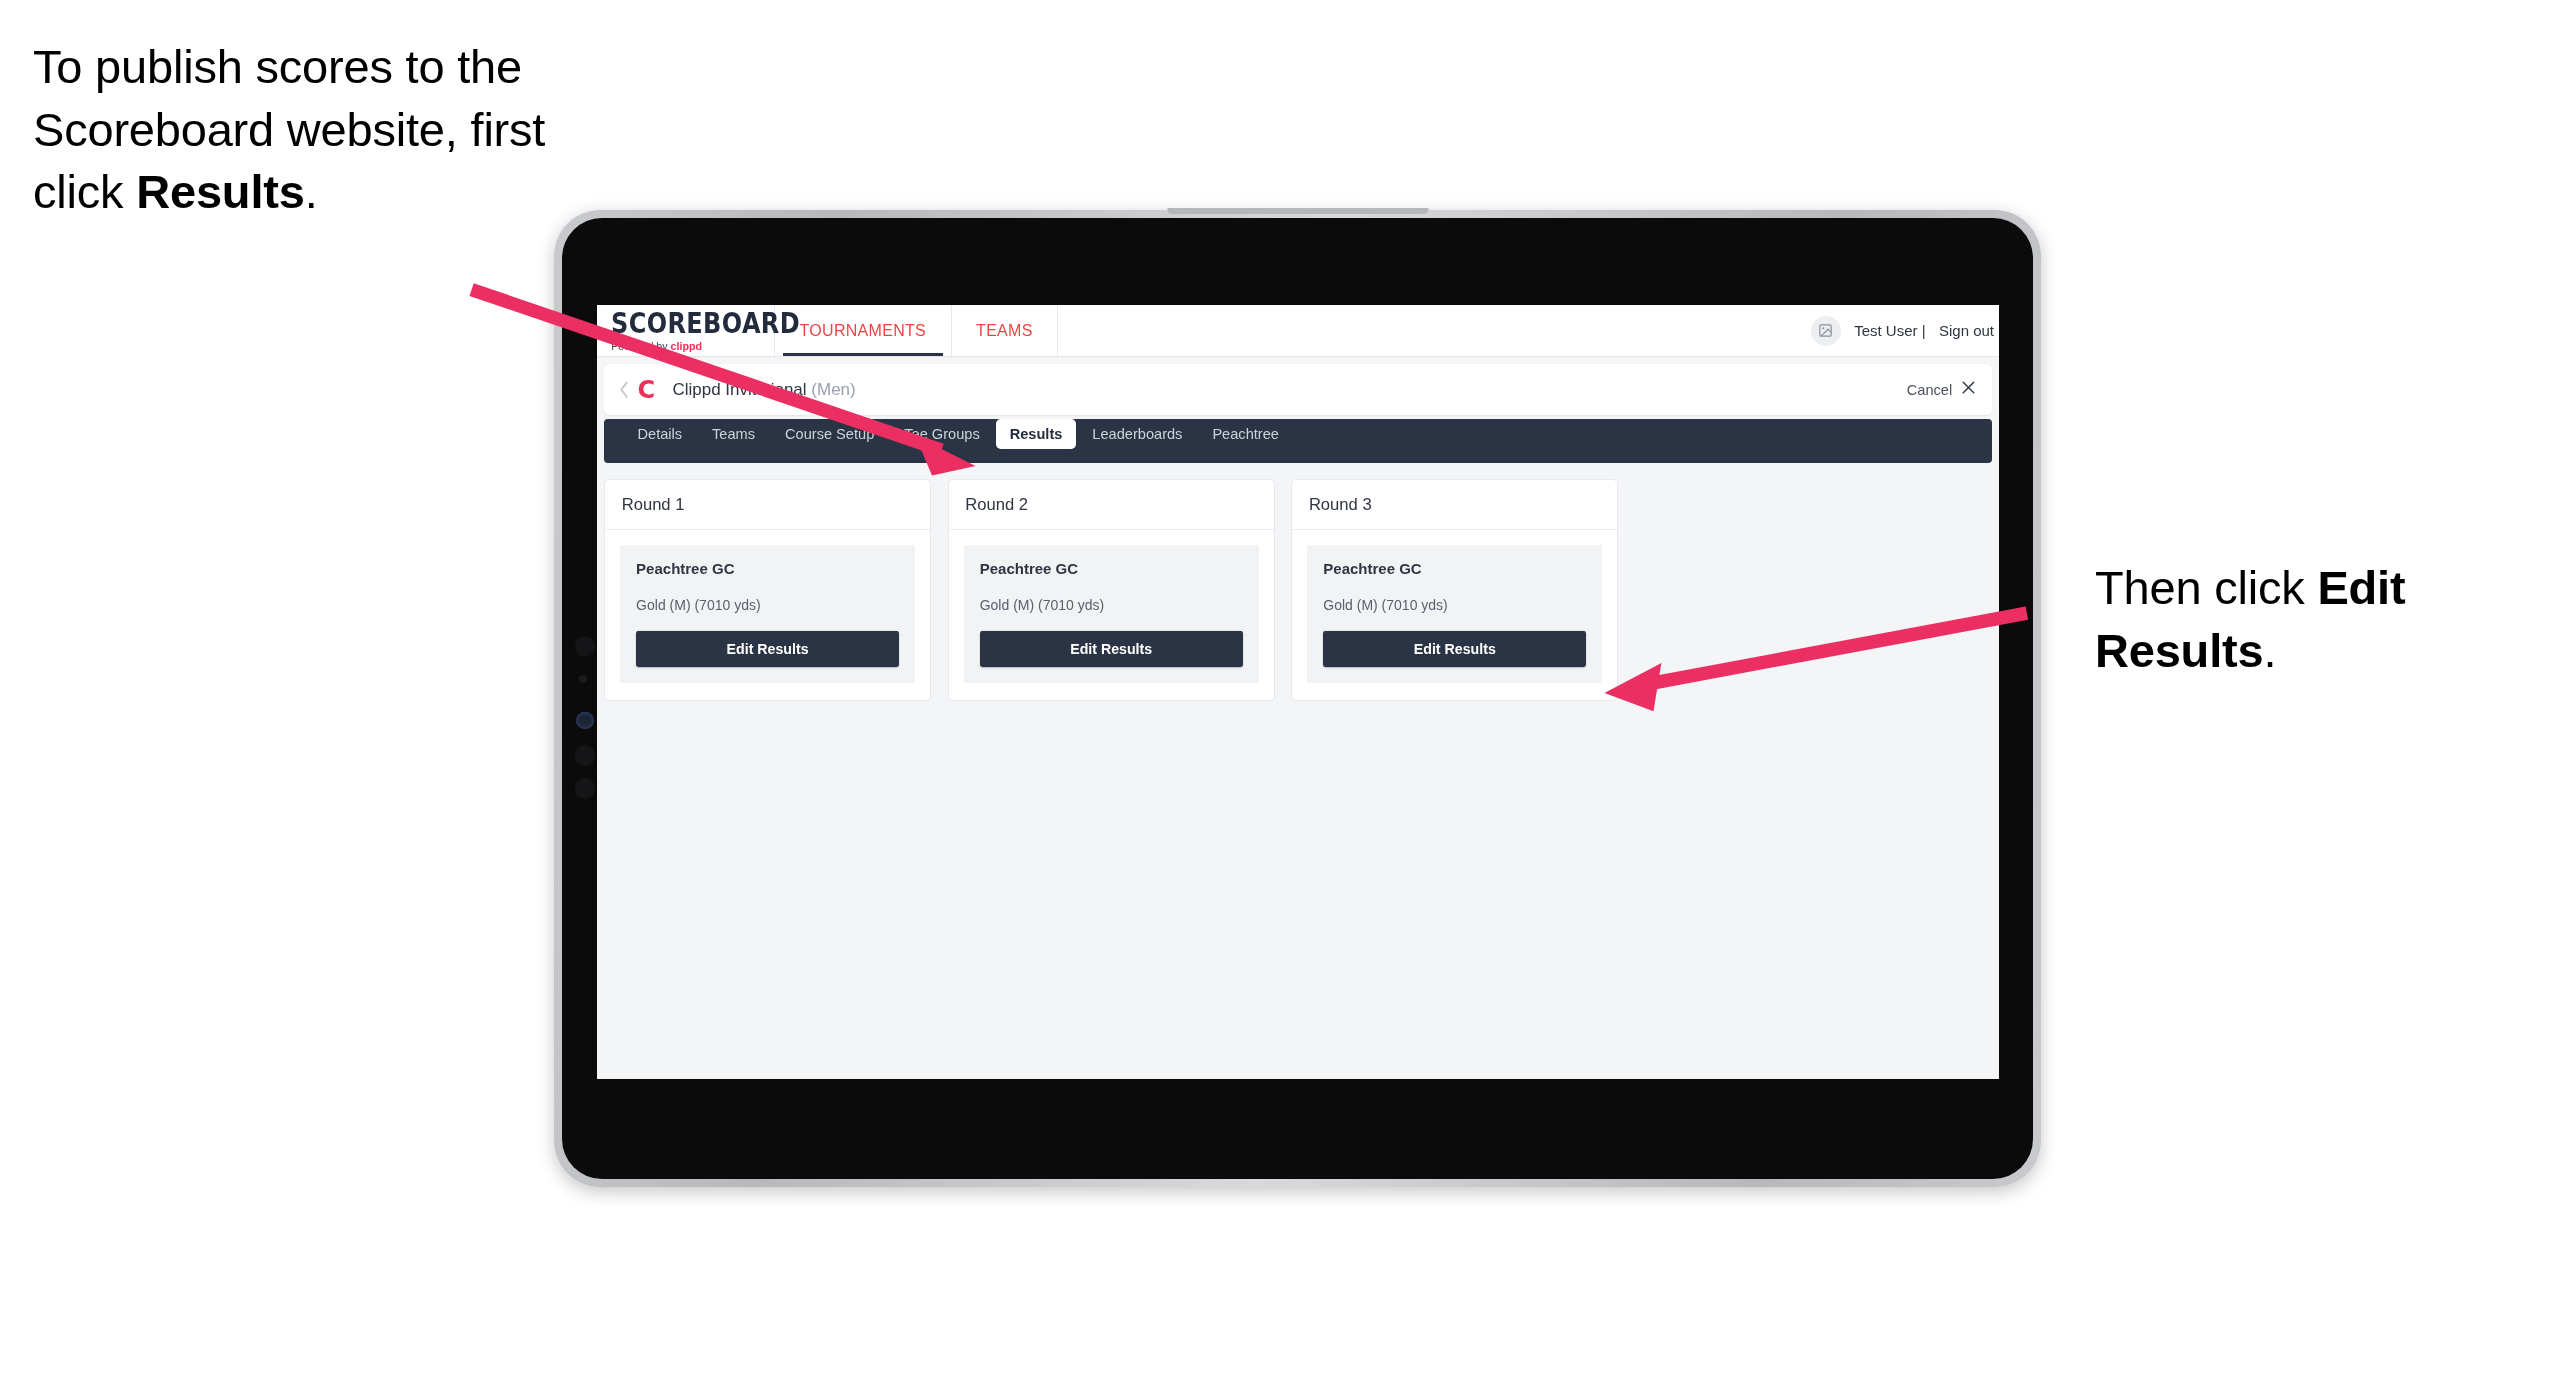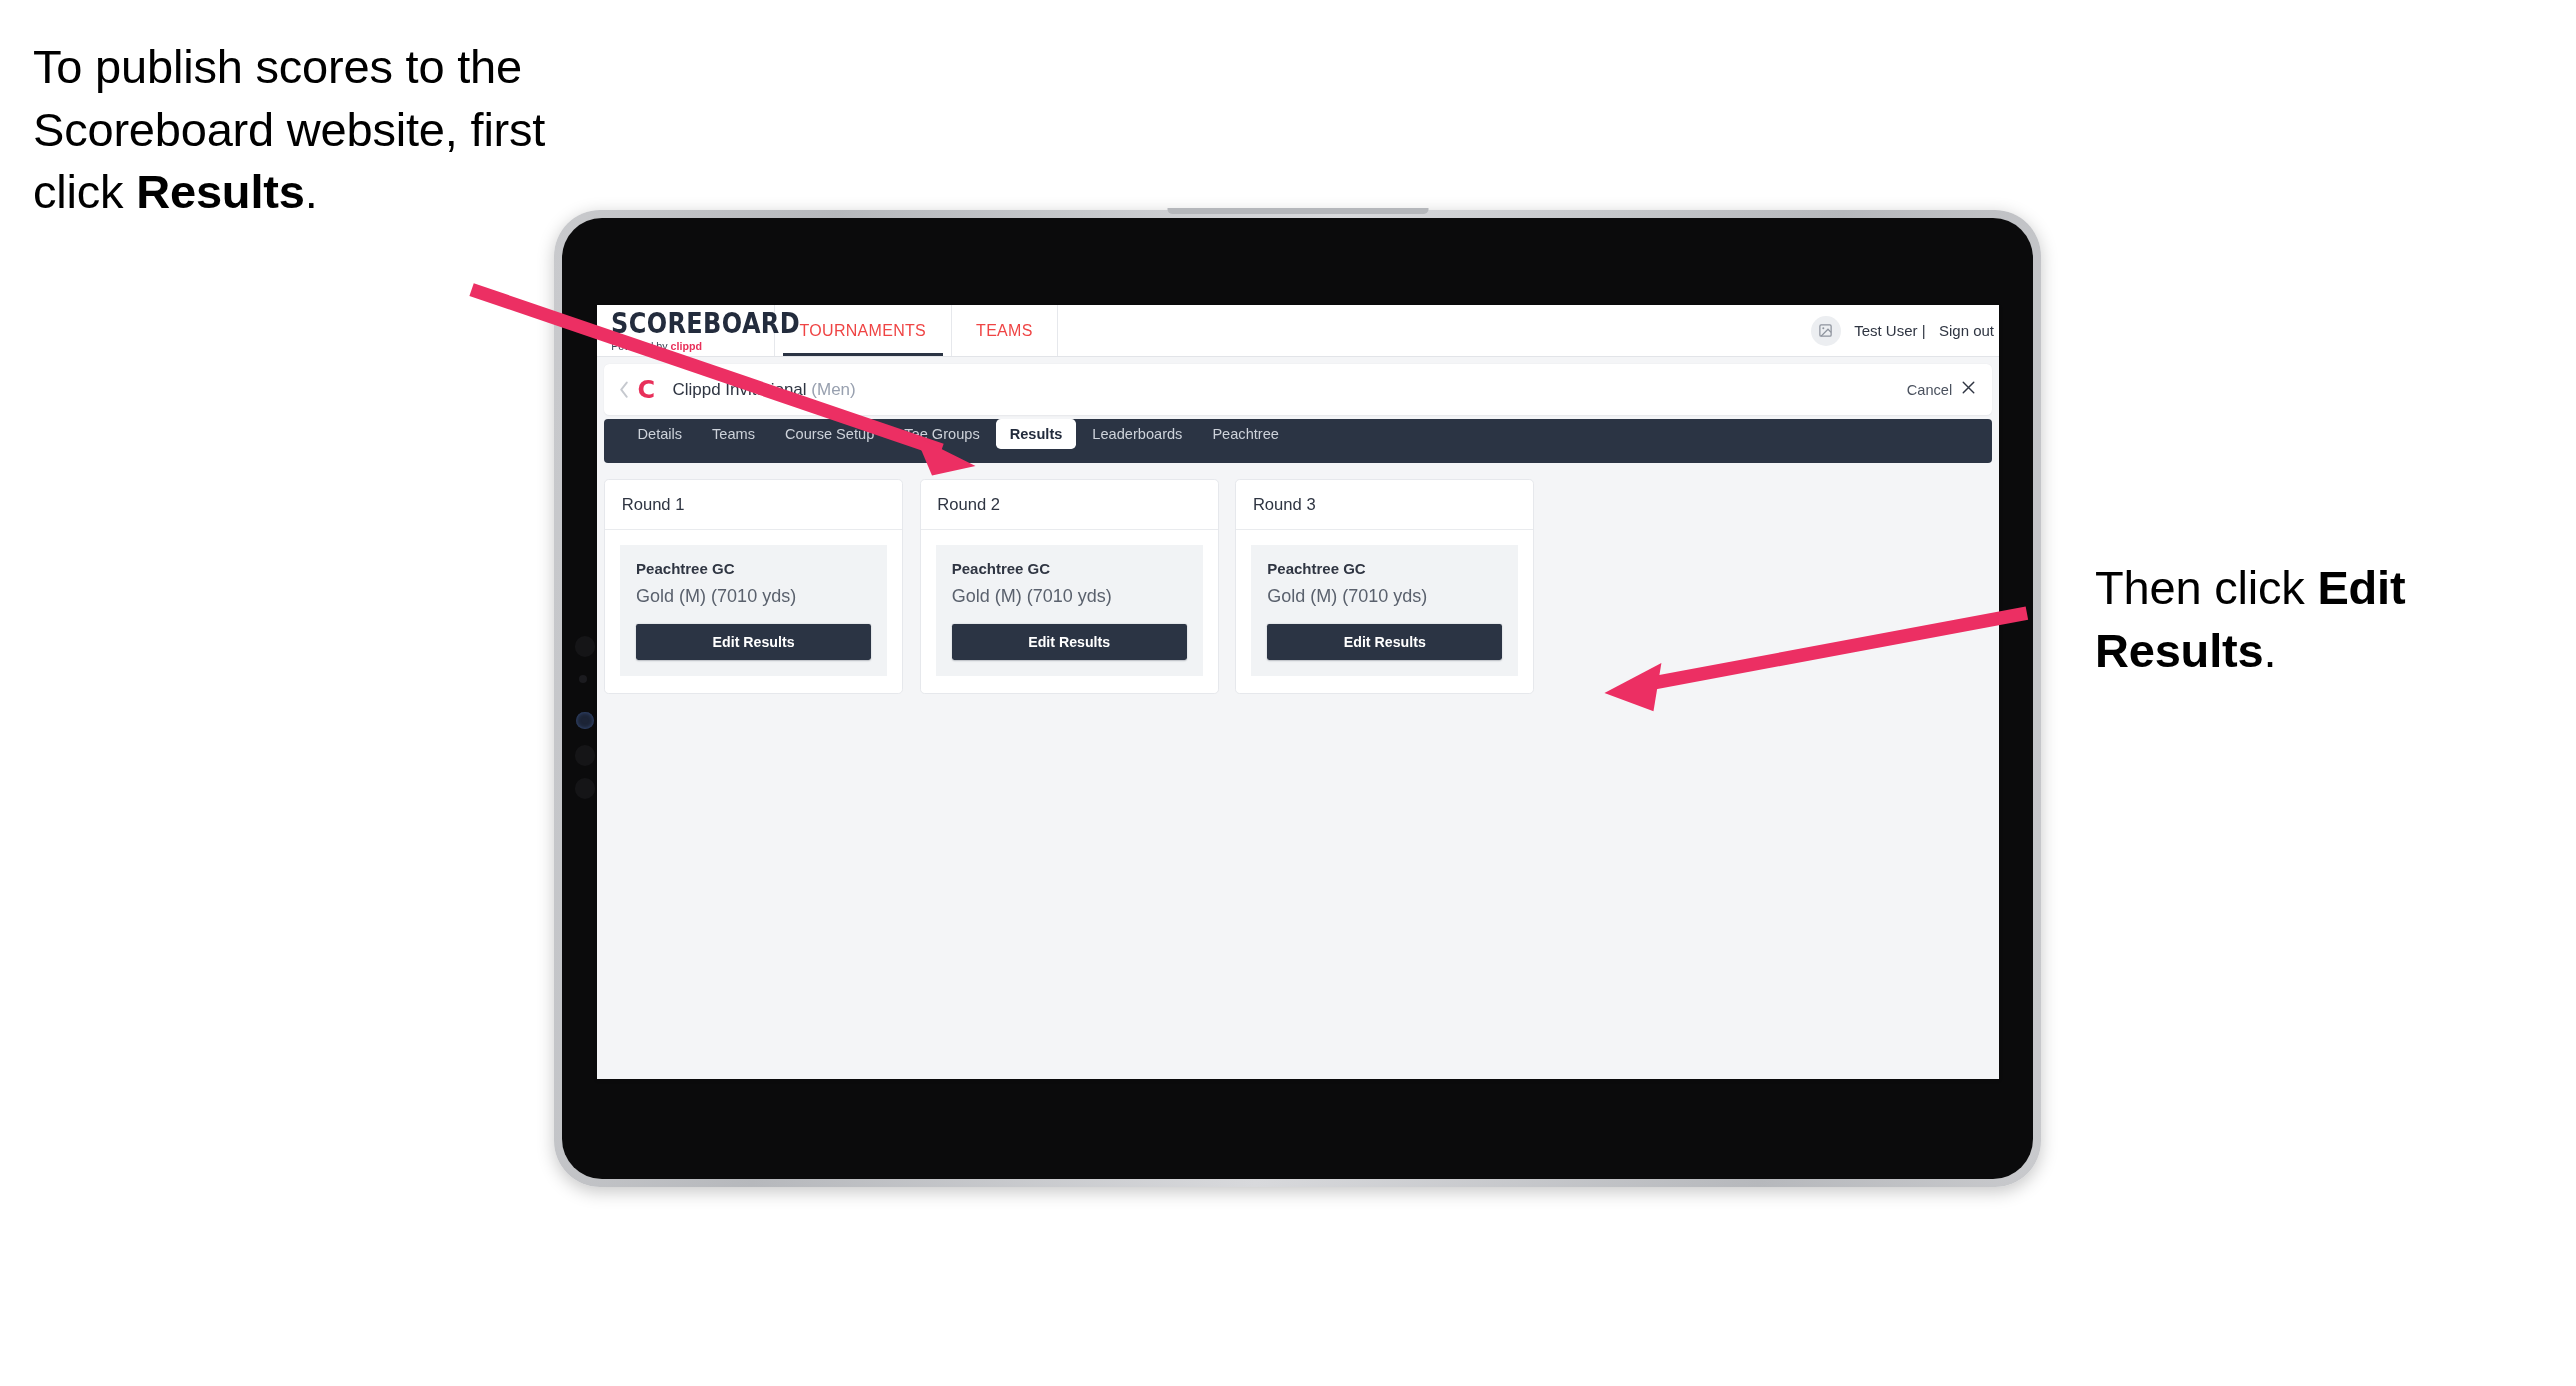--- a/index.html
+++ b/index.html
@@ -196,21 +196,21 @@
     font-weight: 700;
   }
 
   
   .rounds-row {
     margin-top: 16px;
     display: flex;
     gap: 16.6px;
   }
   .round-card {
-    width: 299px;
+    width: 327px;
     background: #ffffff;
     border: 0.8px solid #e6e8ec;
     border-radius: 4.7px;
     overflow: hidden;
   }
   .round-head {
     height: 50px;
     display: flex; align-items: center;
     padding: 0 16.6px;
     font-size: 16.6px;
@@ -222,22 +222,22 @@
     background: #f1f3f5;
     padding: 14.2px 16px 16px 16px;
   }
   .course-name {
     font-size: 15px;
     font-weight: 700;
     color: #2f3542;
     line-height: 1.35;
   }
   .course-tee {
-    margin-top: 4px;
-    font-size: 18px;
+    margin-top: 16px;
+    font-size: 14px;
     color: #5a616d;
     line-height: 1.35;
   }
   .edit-results-btn {
     margin-top: 16.6px;
     width: 100%;
     height: 36px;
     background: #2b3444;
     color: #ffffff;
     border: none;

